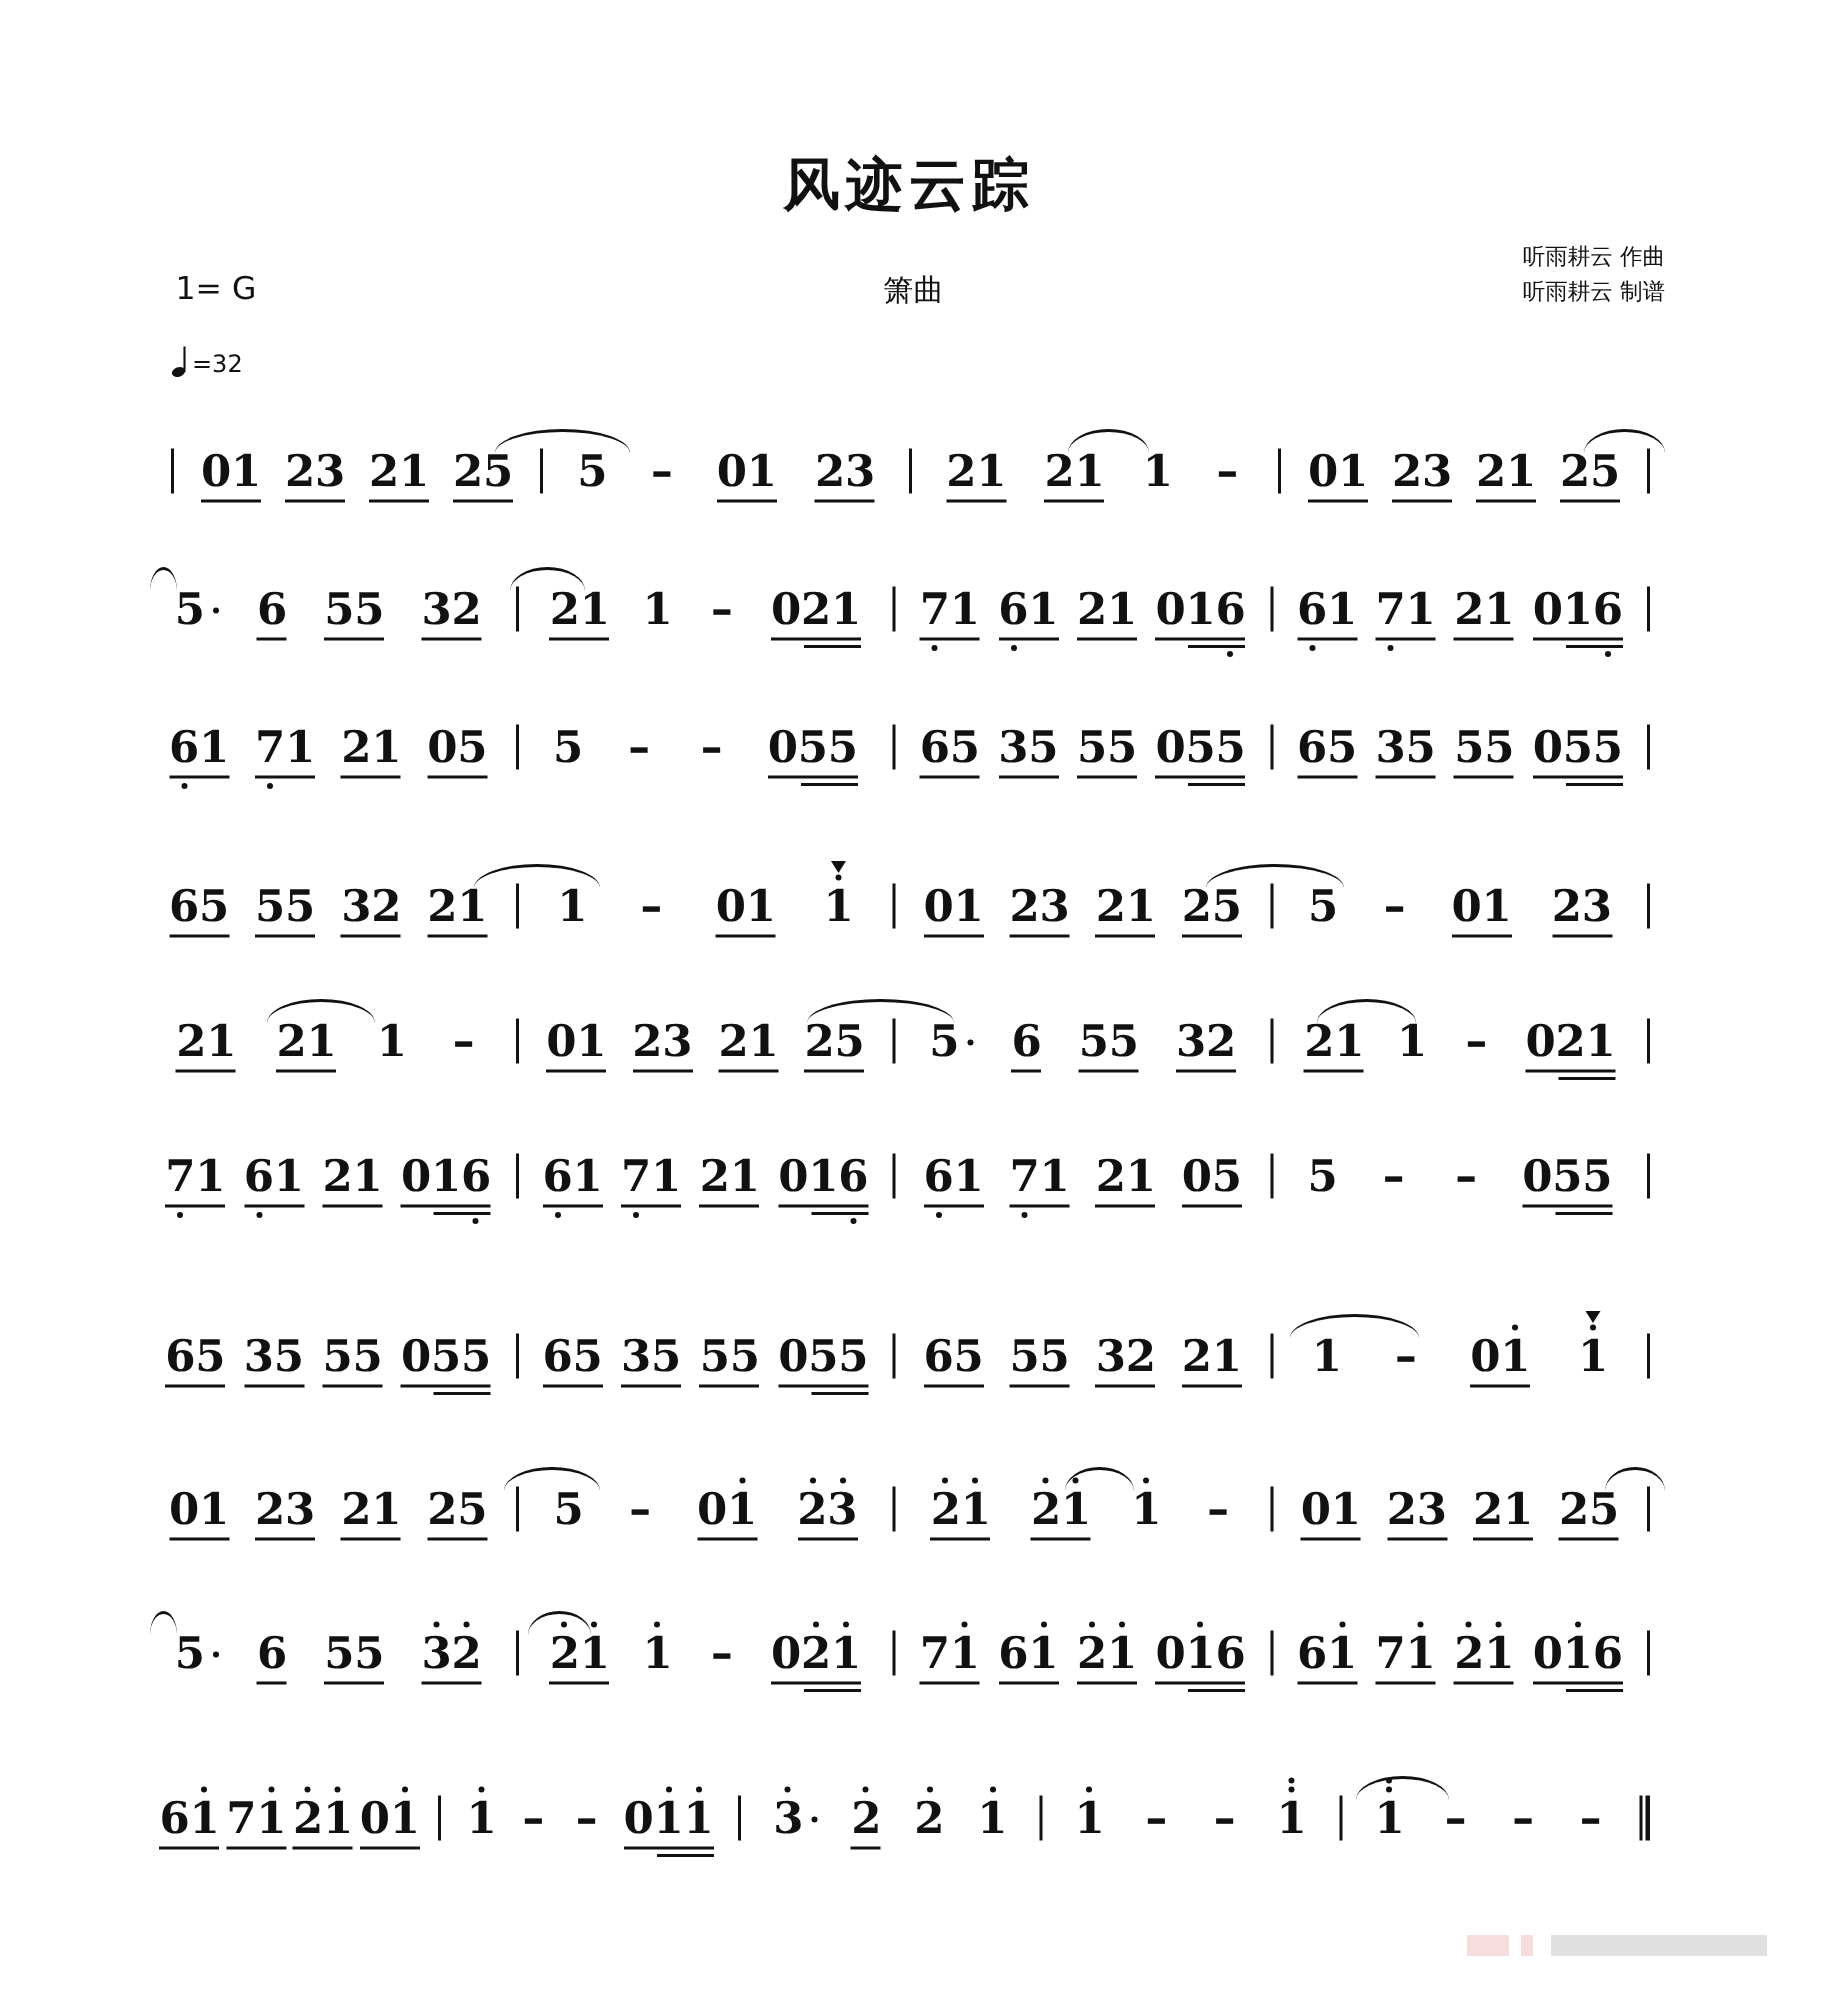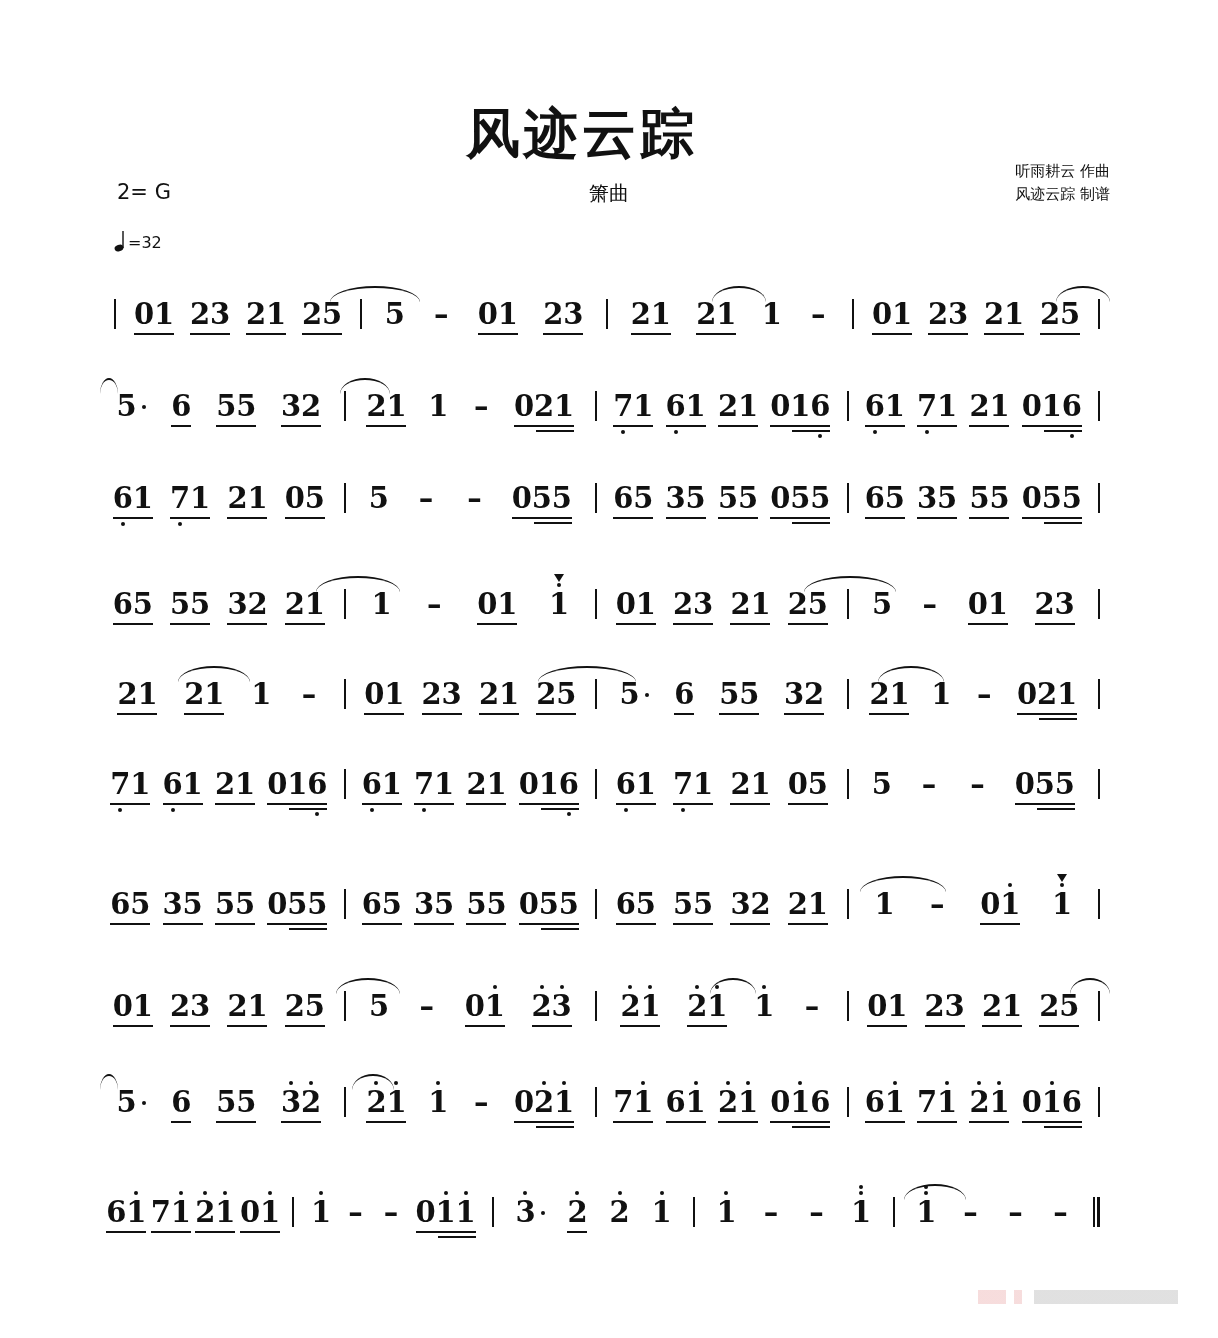--- a/index.html
+++ b/index.html
@@ -1,19 +1,19 @@
 <!DOCTYPE html>
 <html><head>
 <meta charset="utf-8">
 <style>
   html,body{margin:0;padding:0;background:#fff;}
   body{width:1218px;height:1338px;position:relative;overflow:hidden;
        font-family:"DejaVu Sans","Liberation Sans",sans-serif;color:#111;}
   .title{position:absolute;left:0;width:1164px;top:98px;text-align:center;
-         font-size:54px;font-weight:bold;letter-spacing:4px;}
+         font-size:38px;font-weight:bold;letter-spacing:4px;padding-left:24px;}
   .subtitle{position:absolute;left:0;width:1218px;top:180px;text-align:center;font-size:20px;}
   .key{position:absolute;left:117px;top:180px;font-size:21px;}
   .tempo{position:absolute;left:114px;top:230px;font-size:16px;display:flex;align-items:flex-end;}
   .tempo svg{margin-right:2px}
   .credits{position:absolute;right:108px;top:160px;text-align:right;font-size:15px;line-height:23px;}
   .row{position:absolute;left:104px;width:1006px;height:60px;display:flex;align-items:flex-start;}
   .bar{width:2px;height:30px;background:#111;margin:0 10px;margin-top:1px;flex:none;}
   .bar.end{width:6px;background:none;border-left:2px solid #111;border-right:3px solid #111;box-sizing:border-box;width:7px;}
   .measure{display:flex;flex:1;justify-content:space-around;align-items:flex-start;}
   .group{display:inline-flex;position:relative;padding-bottom:10px;}
@@ -28,31 +28,31 @@
   .ul{position:absolute;height:2px;background:#111;}
   .tie{position:absolute;border-top:2px solid #111;border-radius:50% 50% 0 0 / 100% 100% 0 0;height:14px;}
   .wm{position:absolute;right:40px;top:1290px;width:200px;height:14px;opacity:.18;
       background:linear-gradient(90deg,#d04040 0 14%,transparent 14% 18%,#d04040 18% 22%,transparent 22% 28%,#555 28% 100%);}
 </style>
 </head>
 <body>
 
 <div class="title">风迹云踪</div>
 <div class="subtitle">箫曲</div>
-<div class="key">2= G</div>
+<div class="key">1= G</div>
 <div class="tempo">
   <svg width="12" height="22" viewBox="0 0 12 22">
     <ellipse cx="5" cy="18" rx="4.5" ry="3.2" fill="#111" transform="rotate(-20 5 18)"></ellipse>
     <rect x="8.3" y="1" width="1.4" height="17" fill="#111"></rect>
   </svg>
   <span>=32</span>
 </div>
 <div class="credits">
   <div>听雨耕云 作曲</div>
-  <div>风迹云踪 制谱</div>
+  <div>听雨耕云 制谱</div>
 </div>
 
 <div id="score">
     <div class="row" style="top: 298px;">
       <div class="bar"></div>
       <div class="measure">
         <span class="group">
           <span class="note">0</span>
           <span class="note">1</span>
           <i class="ul" style="left: 0px; width: 40px; top: 35px;"></i>

